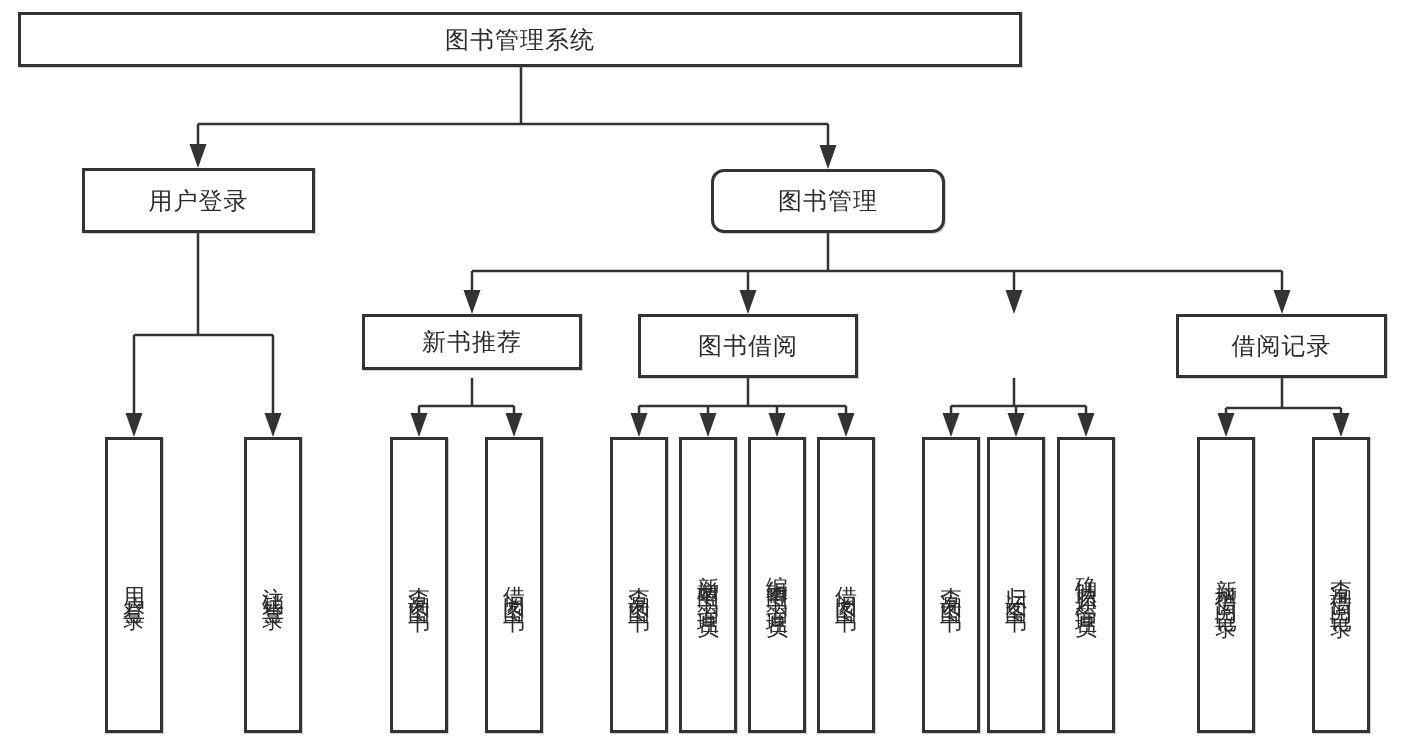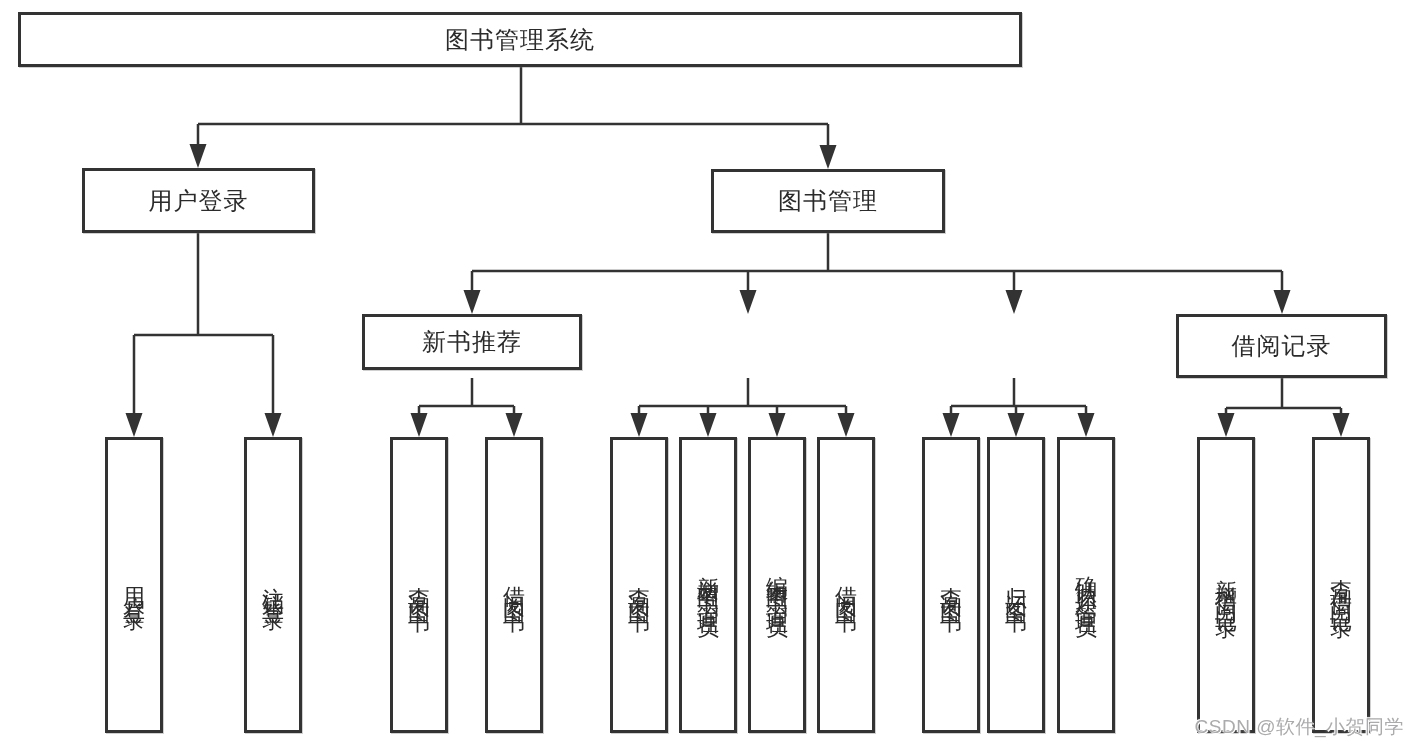--- a/index.html
+++ b/index.html
@@ -76,38 +76,38 @@
       M639 437 l-8.5 -24 h17 Z  M708 437 l-8.5 -24 h17 Z
       M777 437 l-8.5 -24 h17 Z  M846 437 l-8.5 -24 h17 Z
       M951 437 l-8.5 -24 h17 Z  M1016 437 l-8.5 -24 h17 Z
       M1086 437 l-8.5 -24 h17 Z
       M1226 437 l-8.5 -24 h17 Z M1341 437 l-8.5 -24 h17 Z"></path>
   </svg>
 
   <div class="box" style="left:18px; top:12px; width:1004px; height:55px;">图书管理系统</div>
 
   <div class="box" style="left:82px; top:168px; width:233px; height:65px;">用户登录</div>
-  <div class="box" style="left:711px; top:169px; width:234px; height:64px;">图书管理</div>
+  <div class="box" style="left:711px; top:169px; width:234px; height:64px;border-radius:13px;">图书管理</div>
 
   <div class="box" style="left:362px; top:314px; width:220px; height:56px;">新书推荐</div>
+  <div class="box" style="left:638px; top:314px; width:220px; height:64px;">图书借阅</div>
   <div class="box" style="left:1176px; top:314px; width:211px; height:64px;">借阅记录</div>
 
   <div class="box vbox" style="left:105px;">用户登录</div>
   <div class="box vbox" style="left:244px;">注销登录</div>
 
   <div class="box vbox" style="left:390px;">查询图书</div>
   <div class="box vbox" style="left:485px;">借阅图书</div>
 
   <div class="box vbox" style="left:610px;">查询图书</div>
   <div class="box vbox long" style="left:679px;">新增图书（管理员）</div>
   <div class="box vbox long" style="left:748px;">编辑图书（管理员）</div>
   <div class="box vbox" style="left:817px;">借阅图书</div>
 
   <div class="box vbox" style="left:922px;">查询图书</div>
   <div class="box vbox" style="left:987px;">归还图书</div>
   <div class="box vbox long" style="left:1057px;">确认归还（管理员）</div>
 
   <div class="box vbox" style="left:1197px;">新增借阅记录</div>
   <div class="box vbox" style="left:1312px;">查询借阅记录</div>
 
-  <div class="watermark">CSDN @软件_小贺同学</div>
 
 </div>
 
 </body></html>

